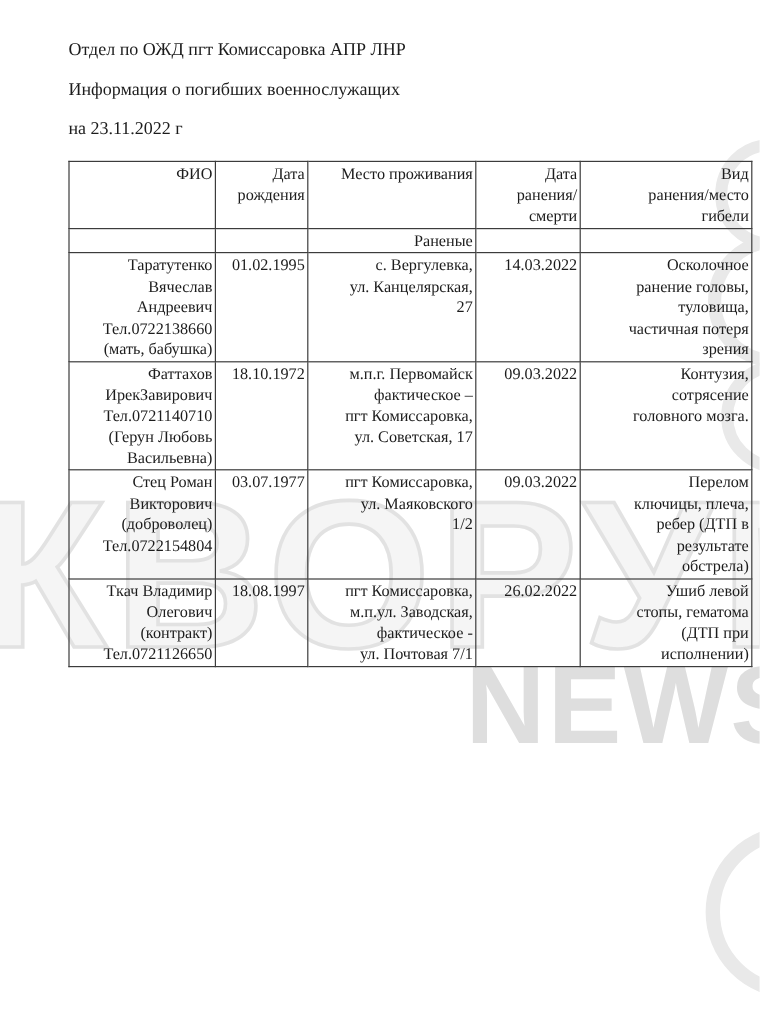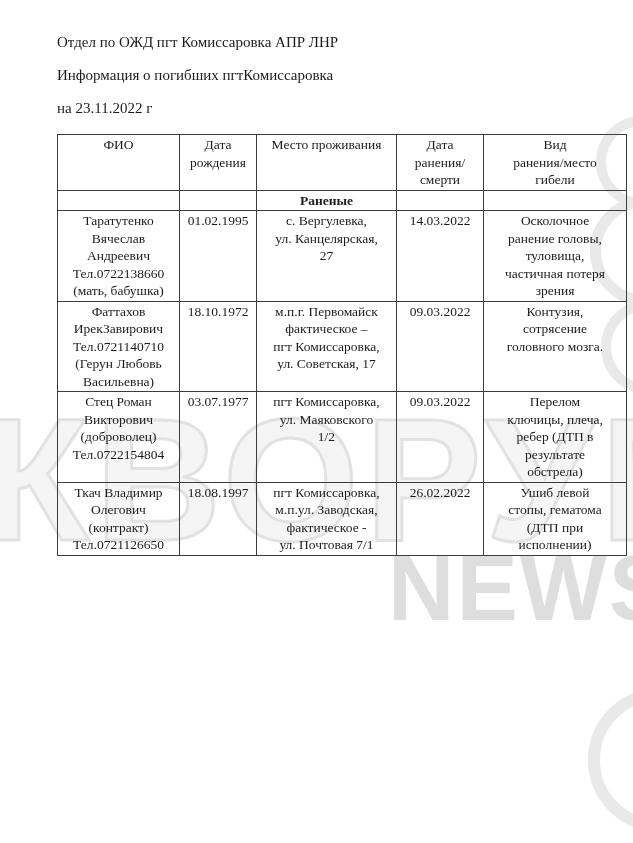--- a/index.html
+++ b/index.html
@@ -57,29 +57,29 @@
     width: 569px;
     border-collapse: collapse;
     table-layout: fixed;
     background: transparent;
   }
   .doc-table th, .doc-table td {
     border: 1px solid #3c3c3c;
     font-size: 13.5px;
     line-height: 17.5px;
     font-weight: normal;
-    text-align: center;
+    text-align: right;
     vertical-align: top;
     padding: 1px 2px;
     white-space: pre-line;
     overflow: hidden;
   }
   tr.rh th { height: 50px; }
   tr.rs td { height: 17px; }
-  tr.rs .section-cell { font-weight: bold; }
+  tr.rs .section-cell { font-weight: normal; }
   tr.r1 td { height: 86px; }
   tr.r2 td { height: 86px; }
   tr.r3 td { height: 86px; }
   tr.r4 td { height: 69px; }
   tr.r5 td { height: 101px; }
   tr.r6 td { height: 158px; }
 </style>
 </head>
 <body>
 
@@ -91,21 +91,21 @@
     <div class="wm-ring r3"></div>
     <div class="wm-ring r4"></div>
     <div class="wm-kvorum">КВОРУМ</div>
     <div class="wm-news">NEWS</div>
   </div>
 
   <div class="content">
 
     <div class="doc-title">
       <div>Отдел по ОЖД пгт Комиссаровка АПР ЛНР</div>
-      <div>Информация о погибших пгтКомиссаровка</div>
+      <div>Информация о погибших военнослужащих</div>
       <div>на 23.11.2022 г</div>
     </div>
 
     <table class="doc-table">
       <colgroup>
         <col style="width:122px">
           <col style="width:77px">
           <col style="width:140px">
           <col style="width:87px">
           <col style="width:143px">

